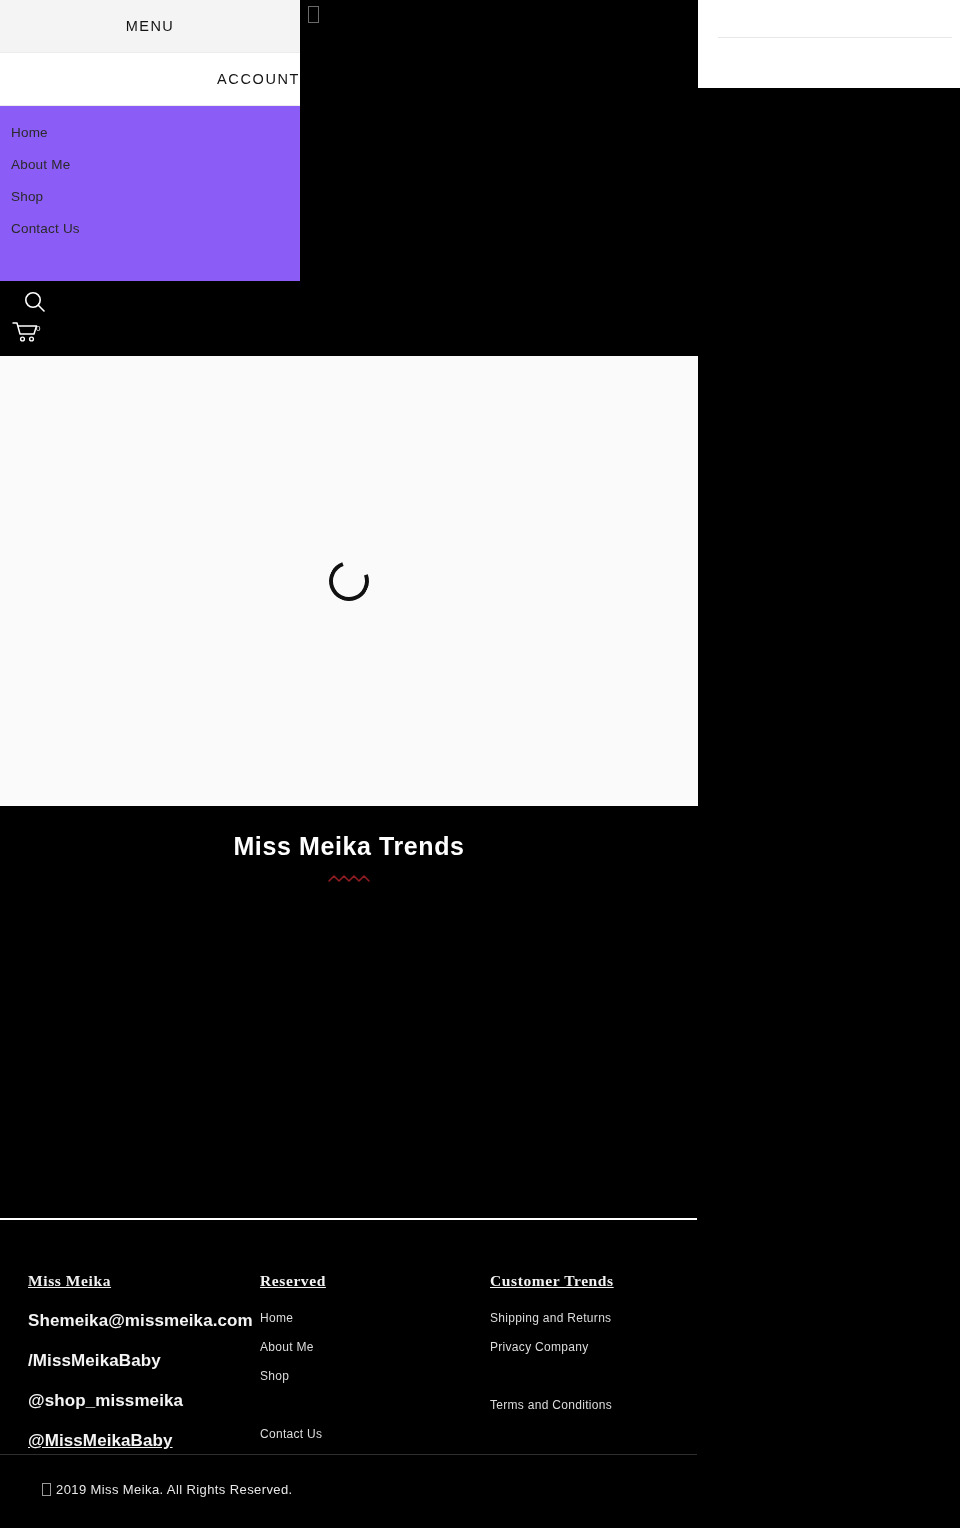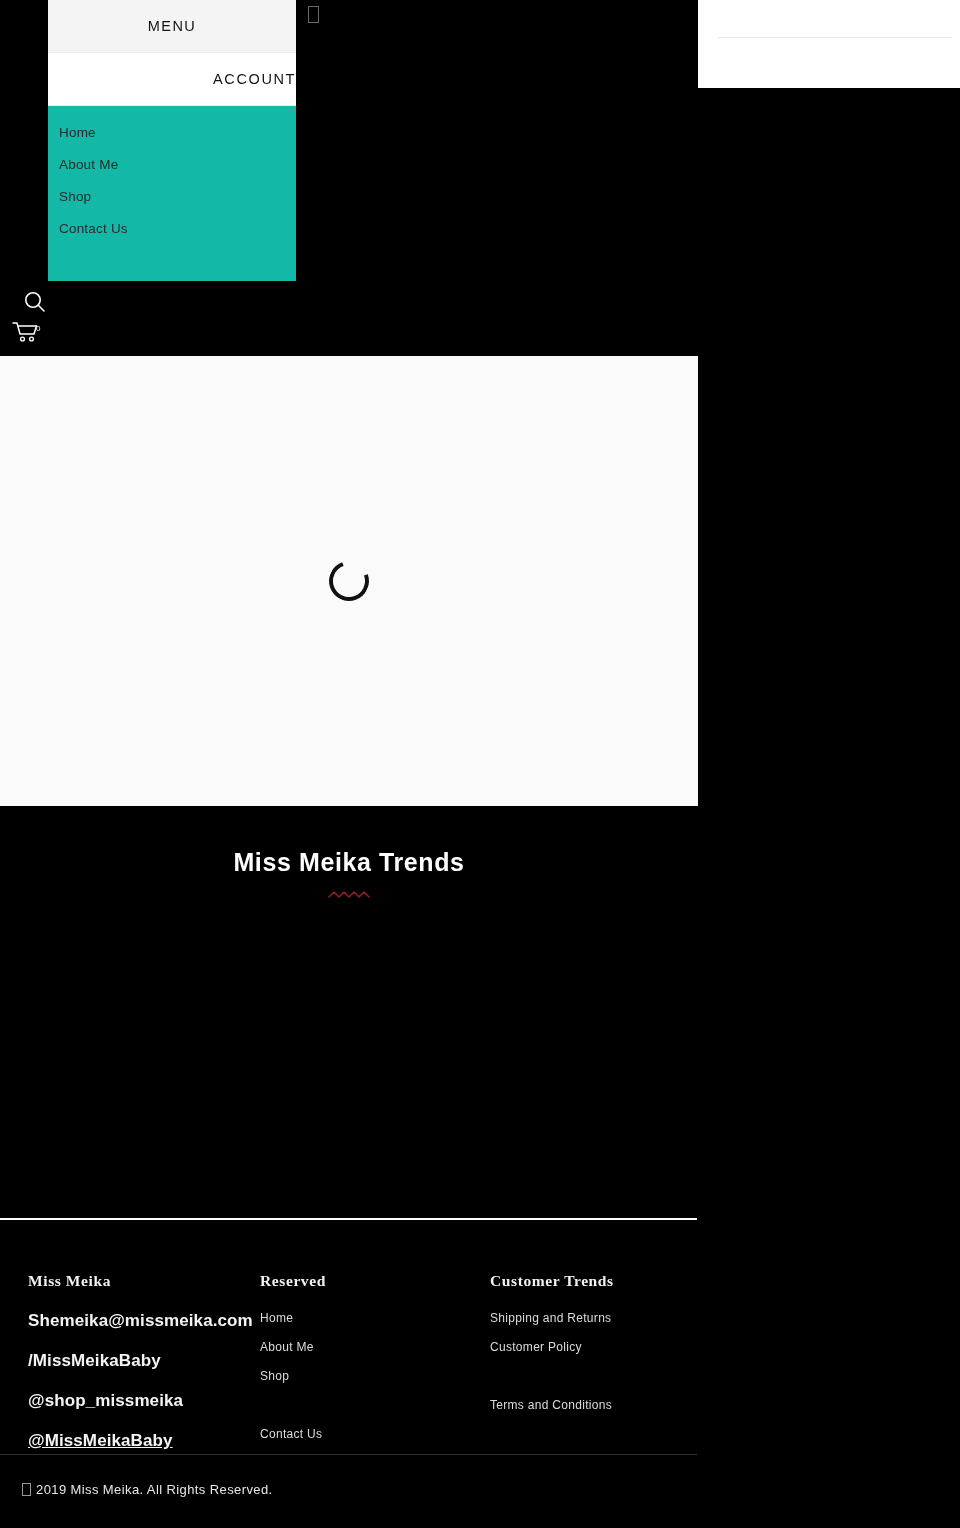--- a/index.html
+++ b/index.html
@@ -21,23 +21,22 @@
   #account-panel .panel-divider {
     position: absolute;
     left: 20px; top: 37px; right: 8px;
     height: 1px; background: #e7e7e7;
   }
   #account-panel .panel-row { height: 37px; }
 
   
   #menu-drawer {
     position: absolute;
-    left: 0; top: 0; width: 248px; height: 281px;
-    background: #14b8a6;
-    margin-left: 48px;
+    left: 0; top: 0; width: 300px; height: 281px;
+    background: #8b5cf6;
   }
   #menu-header {
     height: 53px;
     background: #f4f4f4;
     border-bottom: 1px solid #ececec;
     display: flex; align-items: center; justify-content: center;
   }
   #menu-header .ttl {
     font-size: 14.5px;
     letter-spacing: 1.4px;
@@ -114,21 +113,21 @@
     transform: rotate(25deg);
   }
 
   
   #trends-section {
     position: absolute;
     left: 0; top: 806px; width: 698px; height: 130px;
     text-align: center;
   }
   #trends-title {
-    padding-top: 42px;
+    padding-top: 26px;
     font-size: 25px;
     font-weight: 700;
     color: #ffffff;
     letter-spacing: 0.6px;
   }
   #trends-squiggle { margin-top: 12px; height: 14px; }
   #trends-squiggle svg { display: block; margin: 0 auto; }
 
   
   #footer-top-rule {
@@ -145,20 +144,21 @@
   #fcol-company { left: 260px; width: 210px; }
   #fcol-service { left: 490px; width: 210px; }
 
   .fcol-heading {
     font-family: "Liberation Serif", serif;
     font-size: 15.5px;
     font-weight: 700;
     color: #f2f2f2;
     letter-spacing: 0.6px;
     margin-bottom: 21px;
+    text-decoration: underline;
   }
   .contact-item {
     font-size: 17px;
     font-weight: 700;
     color: #f4f4f4;
     letter-spacing: 0.1px;
     margin-bottom: 20px;
     cursor: pointer;
   }
   .contact-item:last-child { margin-bottom: 0; text-decoration: underline; }
@@ -174,21 +174,21 @@
   .flink:last-child { margin-bottom: 0; margin-top: 44px; }
 
   #footer-bottom-rule {
     position: absolute;
     left: 0; top: 1454px; width: 697px; height: 1px;
     background: #2e2e2e;
   }
   #copyright {
     position: absolute;
     left: 0; top: 1482px; width: 697px;
-    padding-left: 22px;
+    padding-left: 42px;
     font-size: 13px;
     color: #e8e8e8;
     letter-spacing: 0.4px;
   }
   #copyright .tofu {
     display: inline-block;
     width: 9px; height: 13px;
     border: 1px solid #9a9a9a;
     vertical-align: -2px;
     margin-right: 5px;
@@ -272,21 +272,21 @@
     <div class="fcol-heading">Reserved</div>
     <a class="flink">Home</a>
     <a class="flink">About Me</a>
     <a class="flink">Shop</a>
     <a class="flink">Contact Us</a>
   </div>
 
   <div class="fcol" id="fcol-service">
     <div class="fcol-heading">Customer Trends</div>
     <a class="flink">Shipping and Returns</a>
-    <a class="flink">Customer Policy</a>
+    <a class="flink">Privacy Company</a>
     <a class="flink">Terms and Conditions</a>
   </div>
 </div>
 
 <div id="footer-bottom-rule"></div>
 
 <div id="copyright">
   <span class="tofu"></span><span>2019 Miss Meika. All Rights Reserved.</span>
 </div>
 

